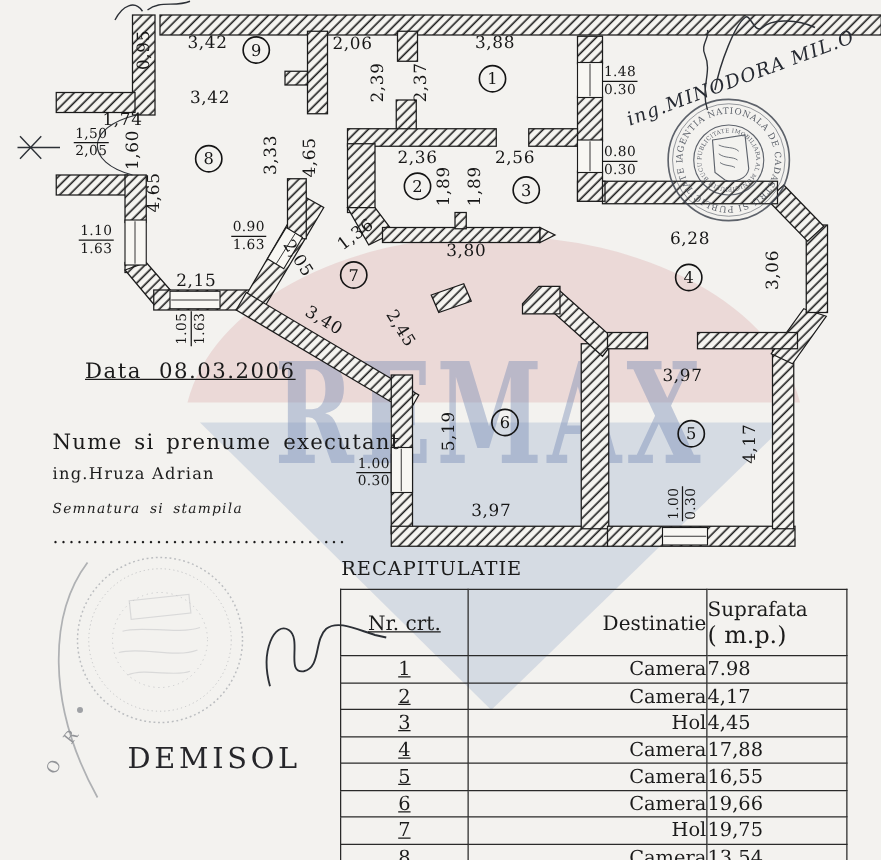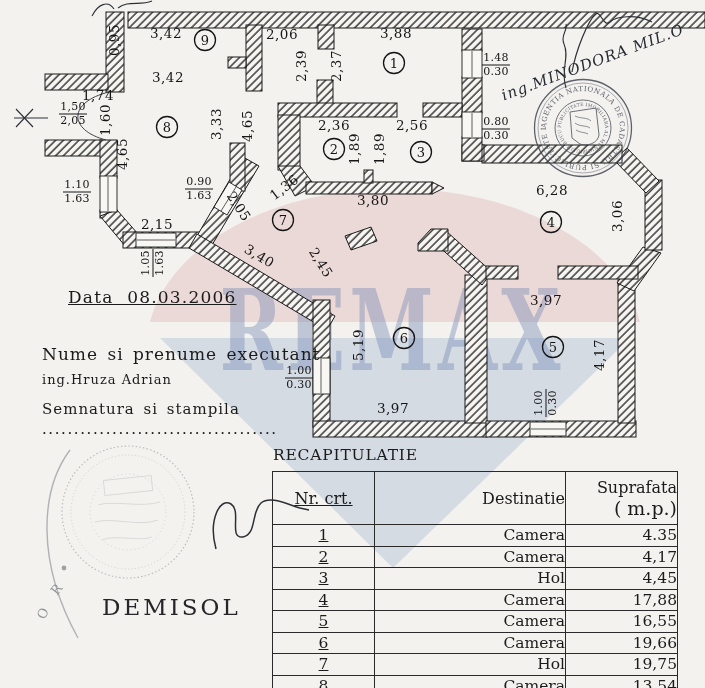--- a/index.html
+++ b/index.html
@@ -17,32 +17,32 @@
   .ink{stroke:#2c3036;fill:none;}
   .stamp1{opacity:.82;}
   .stamp1 .ring{fill:none;stroke:#3d434e;}
   .stamp1 text{fill:#3d434e;}
   .stamp2{opacity:.62;}
   .wmtext{font-weight:bold;letter-spacing:6px;opacity:.38;}
   .txt{position:absolute;white-space:pre;}
   .t-data{left:68px;top:287px;font-size:17px;letter-spacing:1.2px;word-spacing:7px;text-decoration:underline;}
   .t-nume{left:42px;top:344px;font-size:17px;letter-spacing:1px;word-spacing:3px;}
   .t-name{left:42px;top:372px;font-size:13px;letter-spacing:1px;}
-  .t-semn{left:42px;top:400px;font-size:15px;letter-spacing:1px;word-spacing:3px;}
+  .t-semn{left:42px;top:400px;font-size:11px;letter-spacing:1px;word-spacing:3px;font-style:italic;}
   .t-dots{left:42px;top:420px;font-size:15px;letter-spacing:1.6px;}
   .t-demisol{left:102px;top:594px;font-size:23px;letter-spacing:3px;color:#26262a;}
   .t-recap{left:273px;top:446px;font-size:15.5px;letter-spacing:.8px;}
   table.recap{position:absolute;left:272px;top:471px;border-collapse:collapse;
         font-size:15.5px;background:transparent;}
   table.recap th,table.recap td{border:1.3px solid #2a2a2a;font-weight:normal;padding:0;}
   table.recap th{height:52px;font-size:16px;}
   table.recap td{height:20.5px;}
   .c0{width:101px;text-align:center;text-decoration:underline;}
   .c1{width:160px;text-align:right;padding-left:30px !important;}
-  .c2{width:111px;text-align:right;}
+  .c2{width:111px;text-align:left;}
   .sub{font-size:19px;display:block;}
 </style>
 </head>
 <body>
 
 <div class="page">
 
 <svg width="705" height="688" viewBox="0 0 705 688">
   <defs>
     <pattern id="hatch" patternUnits="userSpaceOnUse" width="5.5" height="5.5" patternTransform="rotate(45)">
@@ -293,21 +293,21 @@
 <table class="recap">
   <tbody>
         <tr>
     <th class="c0">Nr. crt.</th>
     <th class="c1">Destinatie</th>
     <th class="c2"><span>Suprafata</span><span class="sub">( m.p.)</span></th>
   </tr>
   <tr>
           <td class="c0">1</td>
           <td class="c1">Camera</td>
-          <td class="c2">4.35</td>
+          <td class="c2">7.98</td>
         </tr>
   <tr>
           <td class="c0">2</td>
           <td class="c1">Camera</td>
           <td class="c2">4,17</td>
         </tr>
   <tr>
           <td class="c0">3</td>
           <td class="c1">Hol</td>
           <td class="c2">4,45</td>

